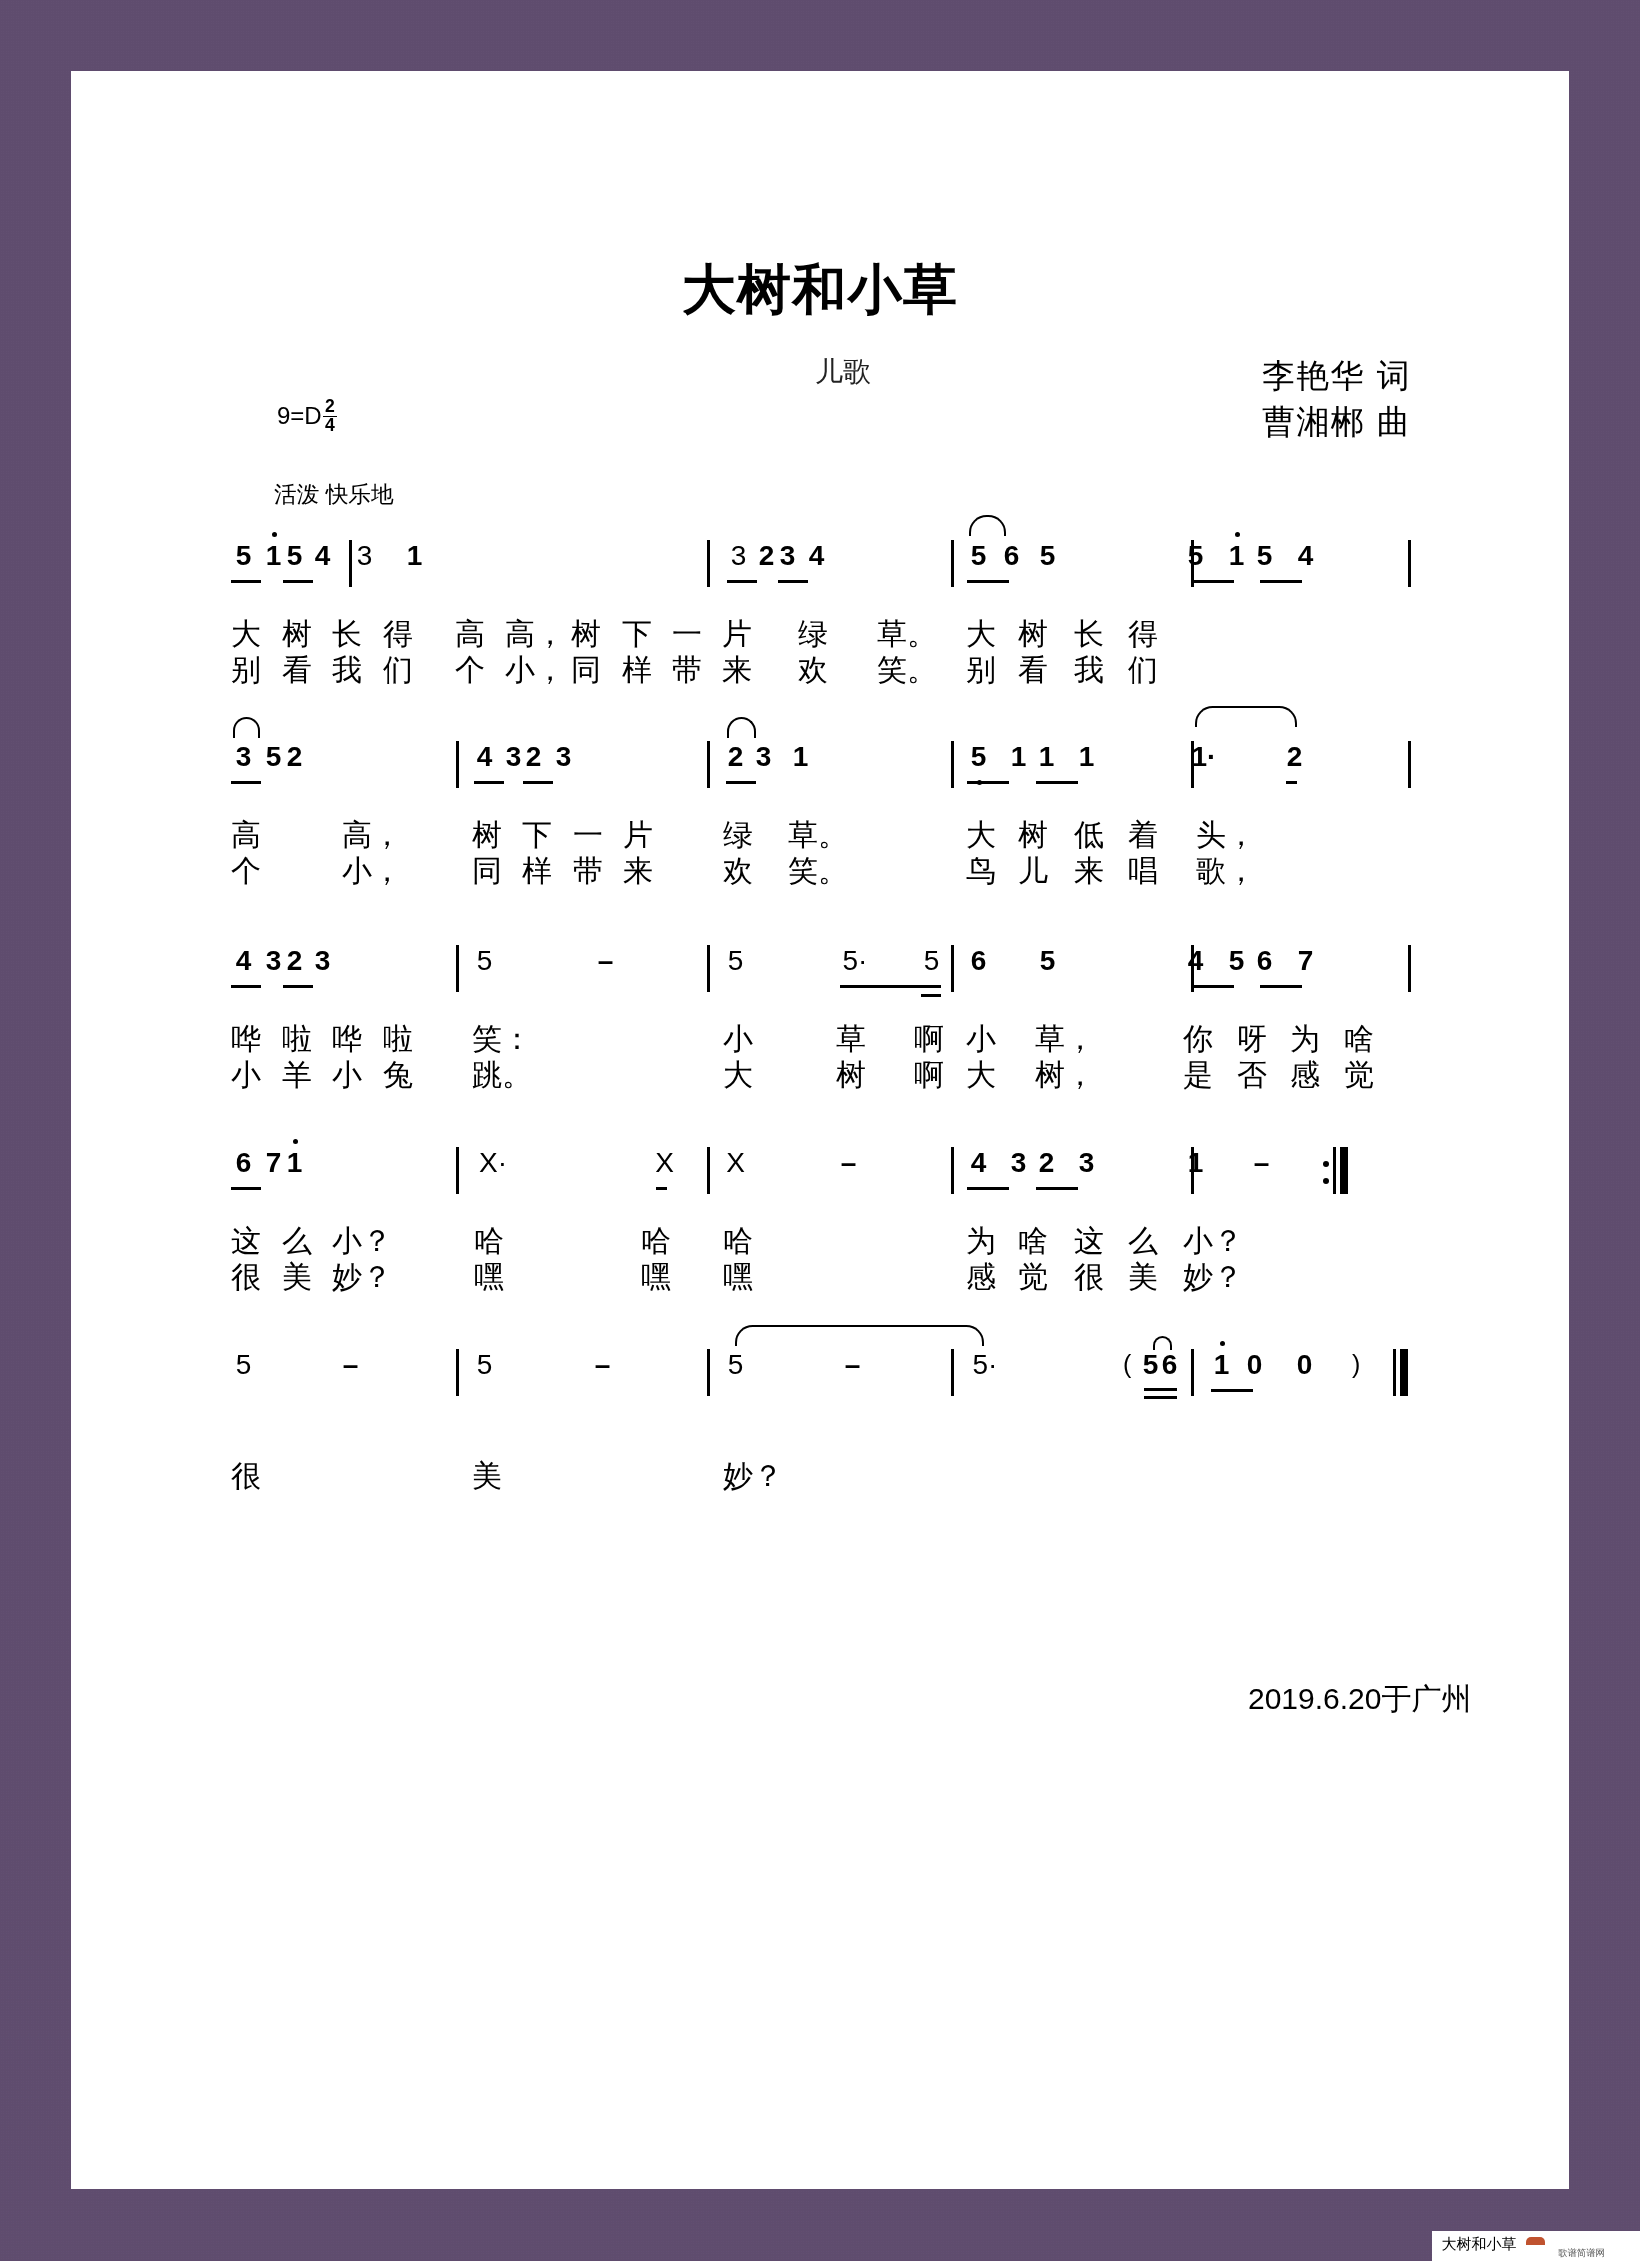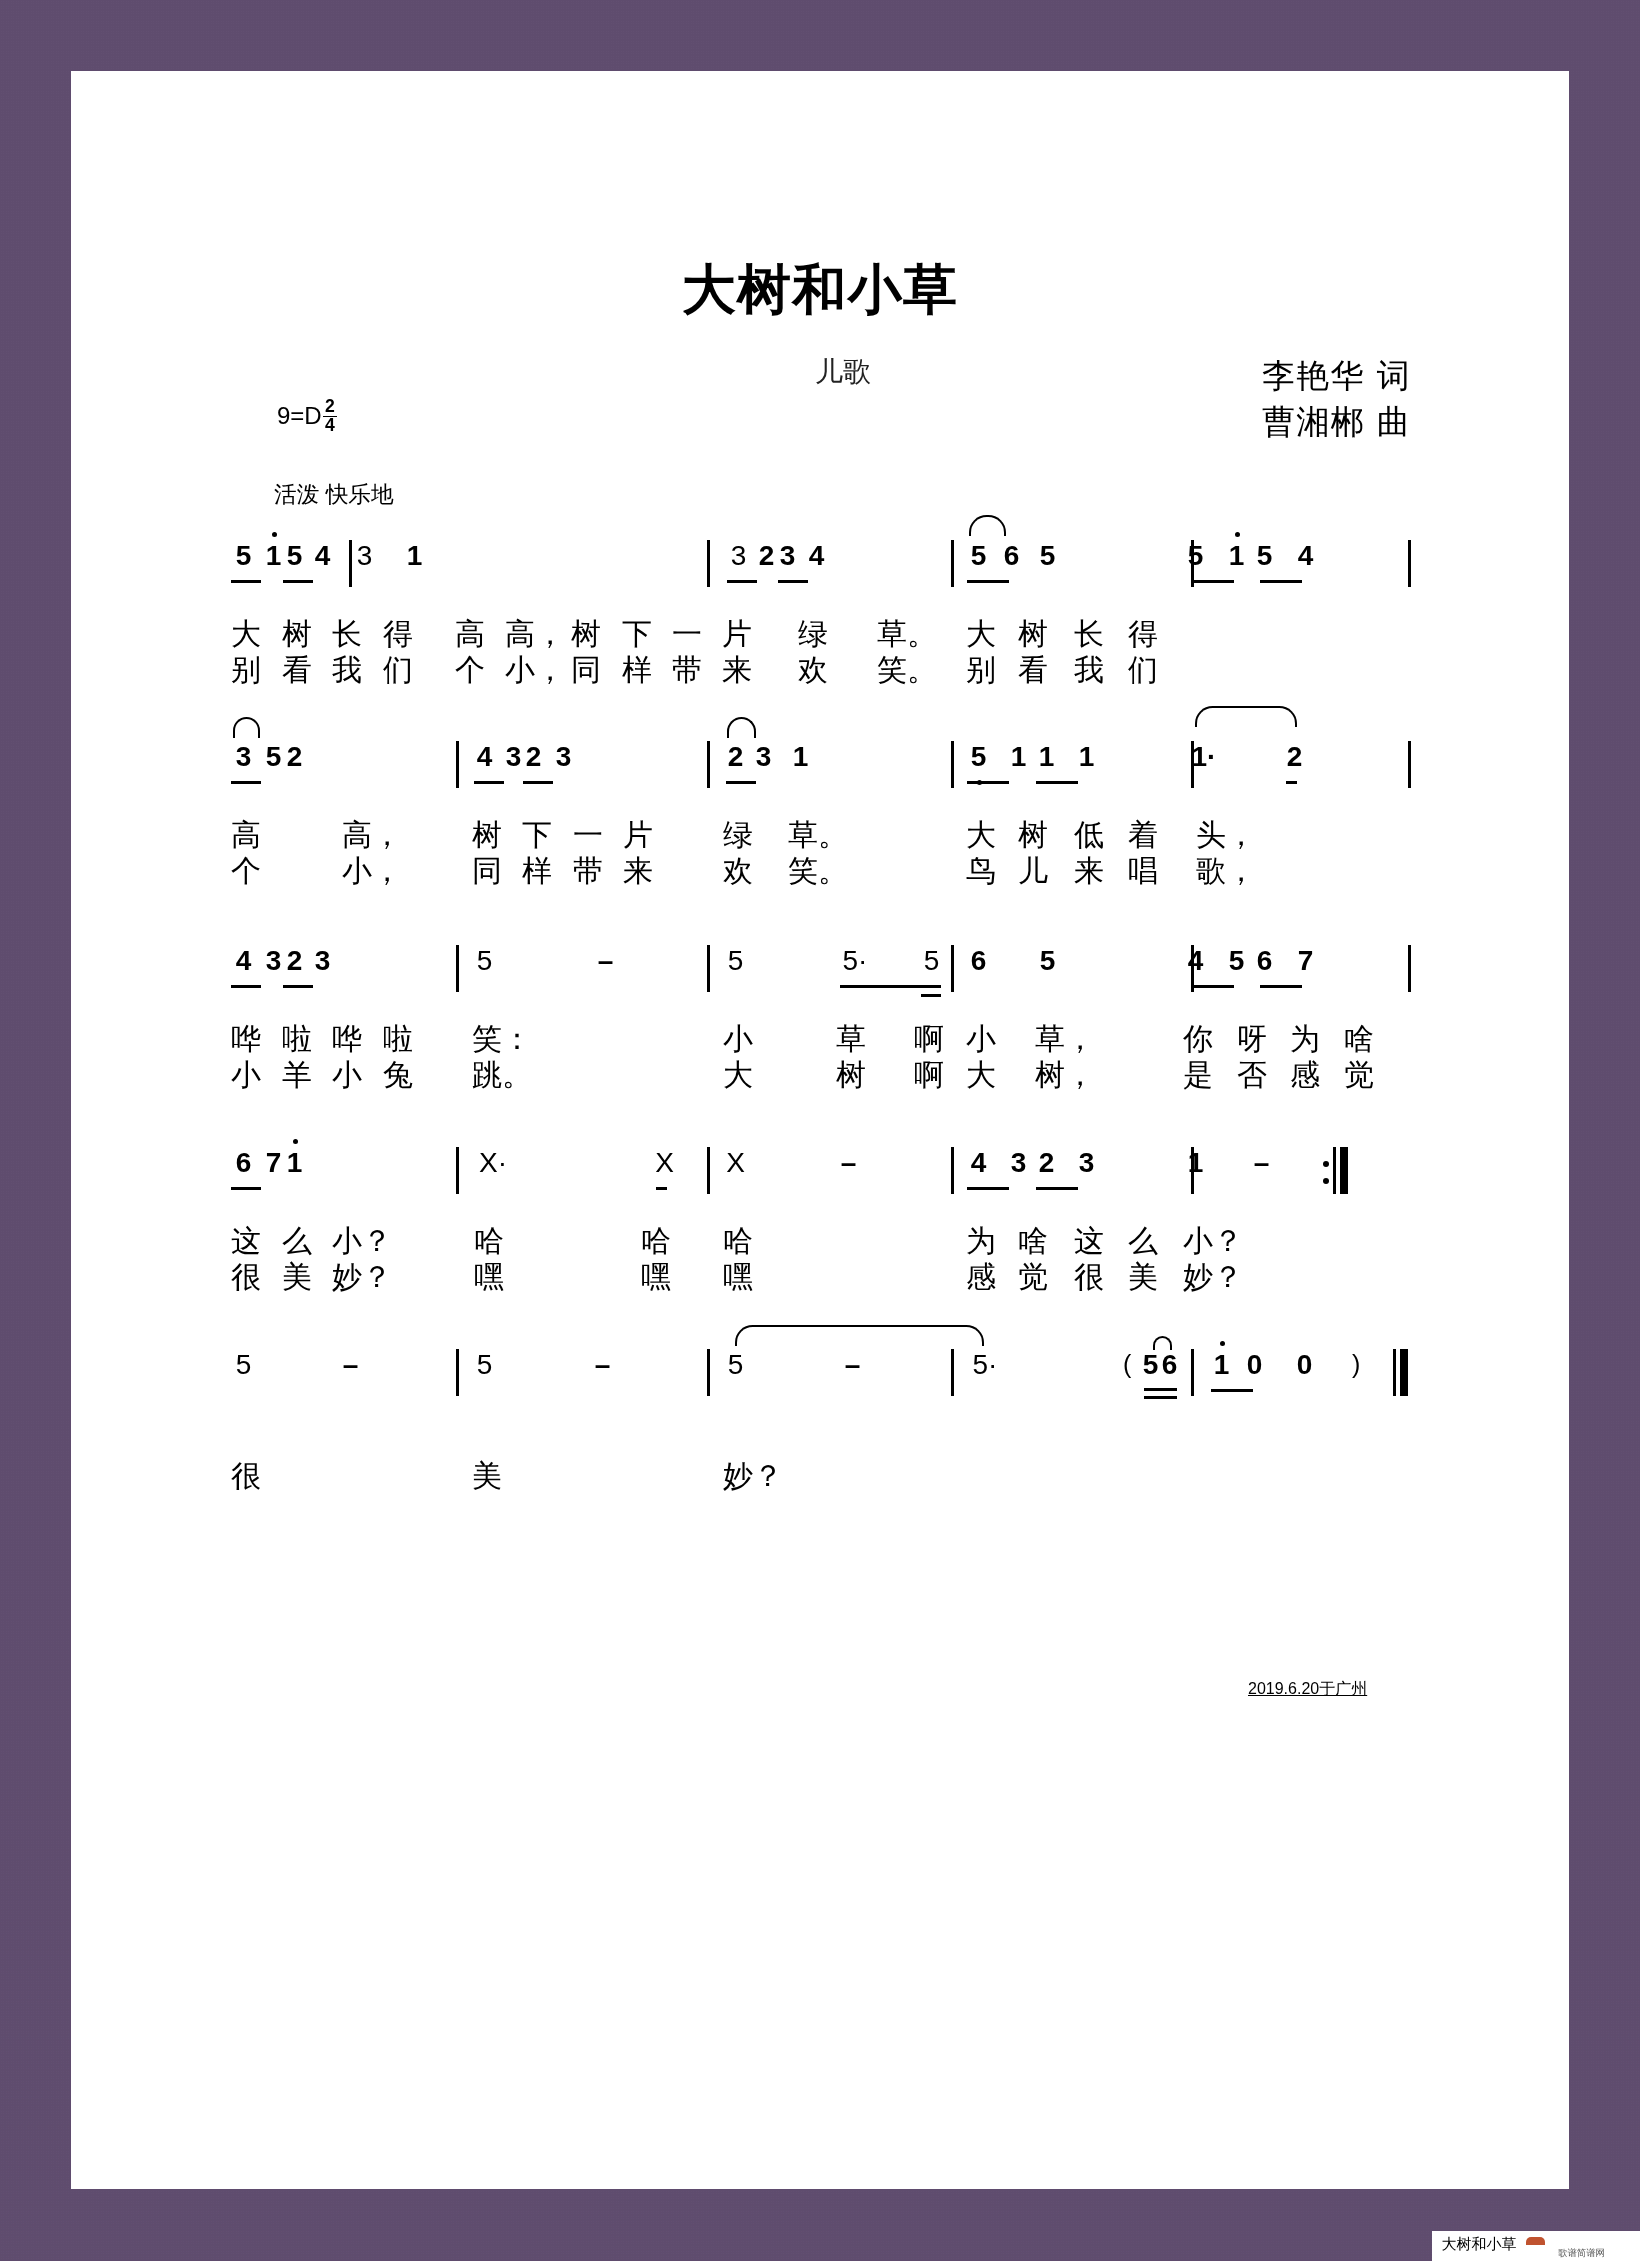--- a/index.html
+++ b/index.html
@@ -69,21 +69,21 @@
       position: absolute; height: 19px;
       border: 2.5px solid #000; border-bottom: none;
       border-radius: 17.6px 17.6px 0 0;
     }
     .paren { position: absolute; font-size: 25px; }
     .lyric {
       position: absolute; font-size: 30px; width: 38px; text-align: left;
       font-family: "DejaVu Sans", sans-serif;
     }
     .date {
-      position: absolute; left: 1177px; top: 1608px; font-size: 16px; text-decoration: underline;
+      position: absolute; left: 1177px; top: 1608px; font-size: 30px;
     }
     .footer-badge {
       position: absolute; left: 1432px; top: 2231px; width: 209px; height: 30px;
       background: #fff;
     }
     .footer-badge .t1 { position: absolute; left: 9.4px; top: 3.8px; font-size: 15px; }
     .footer-badge .t2 { position: absolute; left: 126px; top: 16.4px; font-size: 9.4px; color: #555; }
     .footer-badge .logo { position: absolute; left: 94px; top: 6.3px; width: 19px; height: 7.6px; background: #c0532f; border-radius: 5px 5px 0 0; }
   </style>
 </head>

